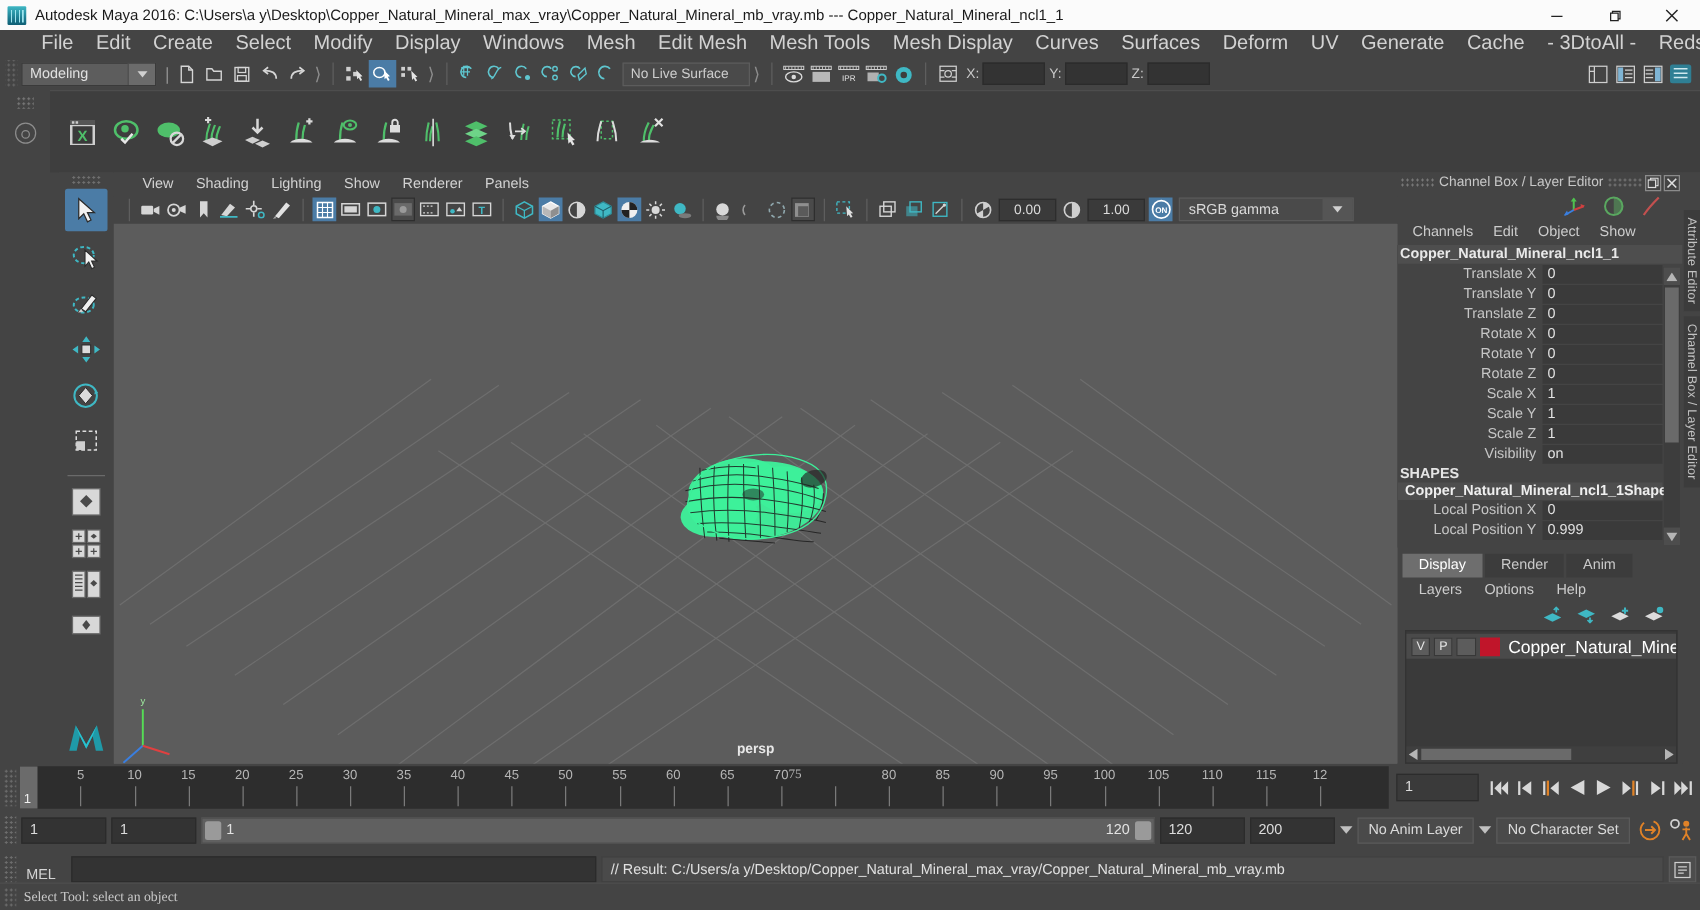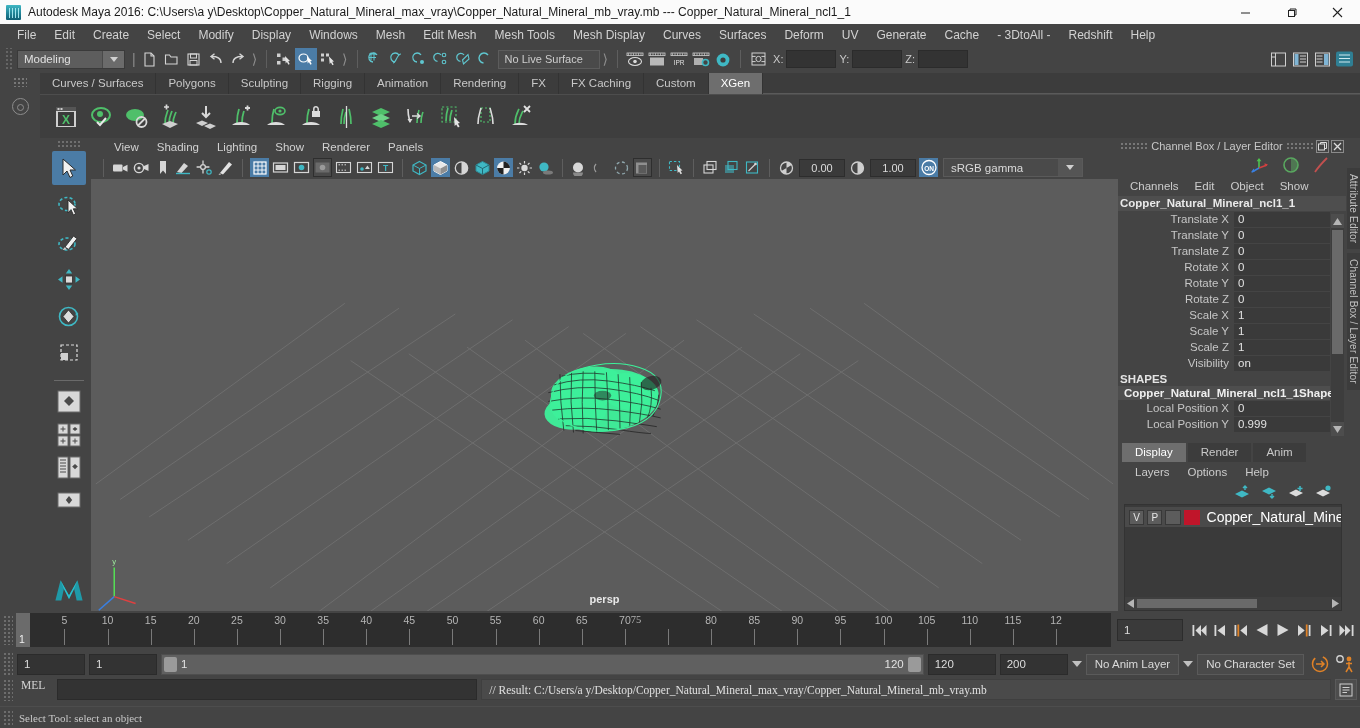--- a/index.html
+++ b/index.html
@@ -33,21 +33,21 @@
   .title-spacer { flex:1 1 auto; }
   .win-btns { display:flex; height:24px; }
   .win-btn {
     width:46px; height:24px; display:flex; align-items:center; justify-content:center;
     color:#222; font-size:13px; line-height:1;
   }
 
   
   .menubar {
     height:22px; background:#444444; display:flex; align-items:center;
-    flex:0 0 22px; padding-left:8px; font-size:12px; color:#d2d2d2;
+    flex:0 0 22px; padding-left:24px; font-size:16px; color:#d2d2d2;
   }
   .menubar .mi { padding:0 9px; height:22px; line-height:22px; white-space:nowrap; }
 
   
   .statusline {
     height:26px; background:#444444; display:flex; align-items:center;
     flex:0 0 26px; padding-left:4px; gap:0px;
   }
   .grip { width:10px; height:22px; margin-right:3px;
     background-image:radial-gradient(#6d6d6d 36%, transparent 38%);
@@ -182,21 +182,21 @@
   .rfield { width:68px;height:21px;background:#333333;border:1px solid #2b2b2b;display:flex;align-items:center;padding-left:6px;font-size:11.5px;color:#dcdcdc;}
   .rbar { flex:1 1 auto; height:21px; background:#606060; border:1px solid #4e4e4e; position:relative; display:flex; align-items:center;}
   .rbar .lh{ position:absolute; left:2px; top:2px; bottom:2px; width:13px; background:#9a9a9a; border-radius:2px;}
   .rbar .rh{ position:absolute; right:2px; top:2px; bottom:2px; width:13px; background:#9a9a9a; border-radius:2px;}
   .rbar .lnum{ position:absolute; left:19px; font-size:11.5px; color:#e2e2e2;}
   .rbar .rnum{ position:absolute; right:19px; font-size:11.5px; color:#e2e2e2;}
   .rsel { height:21px; background:#4a4a4a; border:1px solid #5a5a5a; display:flex; align-items:center; padding:0 8px; font-size:11.5px; color:#dadada; white-space:nowrap;}
   .tinytri { width:0;height:0;border-left:5px solid transparent;border-right:5px solid transparent;border-top:6px solid #c0c0c0;}
 
   
-  .cmdwrap { flex:0 0 27px; background:#444444; display:flex; align-items:flex-start; padding-left:3px; gap:4px;font-family:Liberation Serif, serif;}
+  .cmdwrap { flex:0 0 27px; background:#444444; display:flex; align-items:flex-end; padding-left:3px; gap:4px;}
   .cmd-grip{ width:10px;height:22px;background-image:radial-gradient(#6d6d6d 36%, transparent 38%);background-size:4px 4px;}
   .mel-lbl { font-size:11.5px; color:#d4d4d4; padding:0 8px 0 4px;}
   .mel-input { width:420px; height:21px; background:#333333; border:1px solid #2b2b2b;}
   .mel-out { flex:1 1 auto; height:21px; background:#4a4a4a; border:1px solid #3f3f3f; display:flex; align-items:center; padding-left:7px; font-size:11.5px; color:#e0e0e0; white-space:nowrap; overflow:hidden;}
   .mel-ico { width:22px;height:21px;border:1px solid #5a5a5a;background:#4d4d4d;display:flex;align-items:center;justify-content:center;margin-right:3px;}
 
   
   .statusbar { flex:0 0 22px; background:#444444; display:flex; align-items:center; padding-left:3px; gap:6px; border-top:1px solid #4d4d4d;font-family:Liberation Serif, serif;}
   .sb-grip{ width:10px;height:16px;background-image:radial-gradient(#6d6d6d 36%, transparent 38%);background-size:4px 4px;}
   .sb-text{ font-size:11px; color:#c8c8c8; }
@@ -445,33 +445,20 @@
         </svg>
     </div>
   </div>
 
   <div class="shelfwrap">
     <div class="shelf-left">
       <div class="dots"></div>
       <div class="shelf-gear"></div>
     </div>
     <div class="shelf-right">
-      <div class="shelftabs" id="shelftabs">
-          <div class="shelftab">Curves / Surfaces</div>
-          <div class="shelftab">Polygons</div>
-          <div class="shelftab">Sculpting</div>
-          <div class="shelftab">Rigging</div>
-          <div class="shelftab">Animation</div>
-          <div class="shelftab">Rendering</div>
-          <div class="shelftab">FX</div>
-          <div class="shelftab">FX Caching</div>
-          <div class="shelftab">Custom</div>
-          <div class="shelftab active">XGen</div>
-          <div class="tailfill"></div>
-        </div>
       <div class="shelficons">
         <div class="shicon">
           <svg width="26" height="26" viewBox="0 0 26 26">
               <rect x="3" y="3" width="20" height="20" fill="#cfcfcf"></rect>
               <rect x="3" y="3" width="20" height="4" fill="#555"></rect>
               <rect x="4.5" y="4" width="2" height="2" fill="#ccc"></rect>
               <rect x="7.5" y="4" width="2" height="2" fill="#ccc"></rect>
               <rect x="5" y="8" width="16" height="14" fill="#3a3a3a"></rect>
               <text x="13" y="19.5" font-size="12" fill="#4fbf6a" text-anchor="middle" font-family="Liberation Sans, sans-serif" font-weight="bold">X</text>
             </svg>

